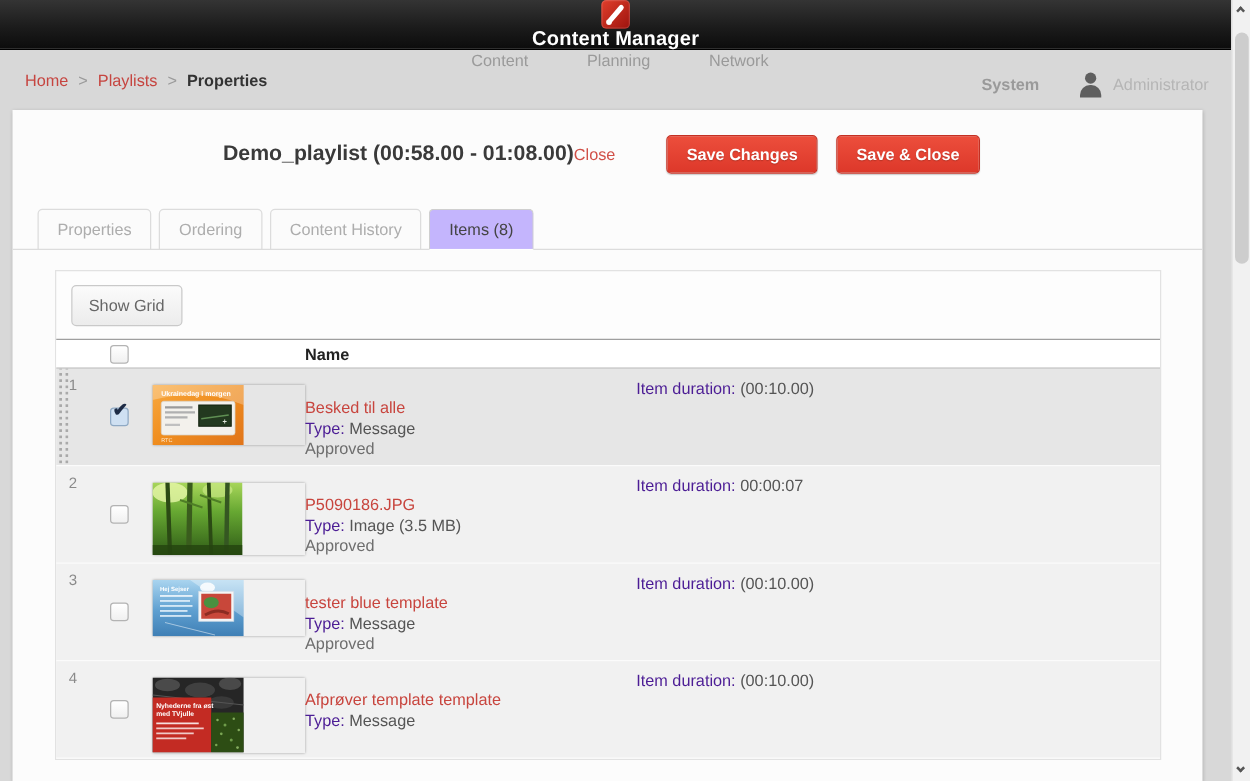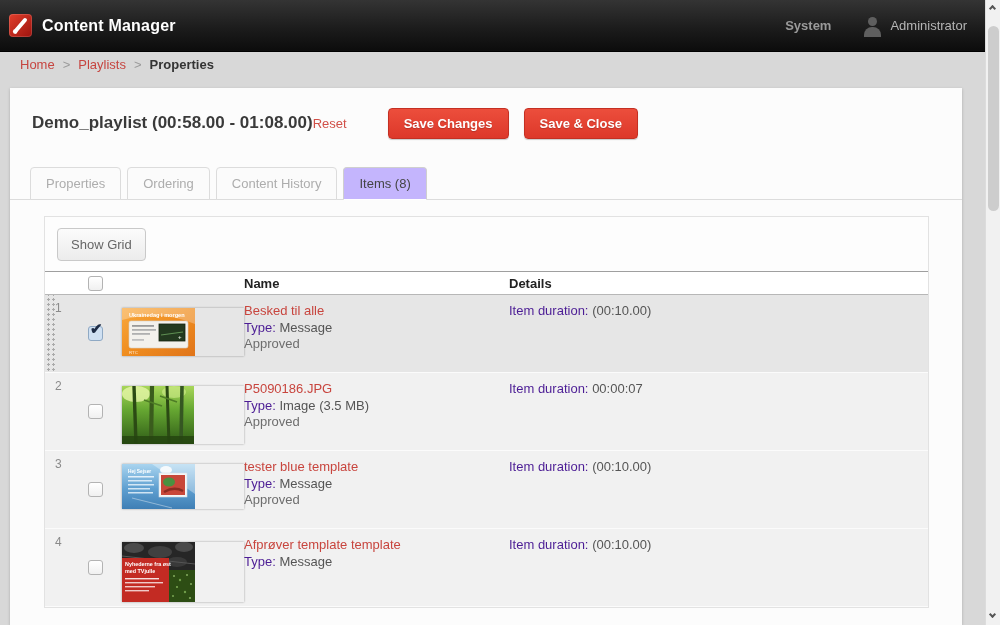--- a/index.html
+++ b/index.html
@@ -8,24 +8,25 @@
     font-family:"Liberation Sans", sans-serif;
     background:#d8d8d8;
     position:relative;
     overflow:hidden;
     font-size:13px;
     color:#444;
   }
 
   
   .navbar {
-    position:absolute; top:0; left:0; width:985px; height:52px;
+    position:absolute; top:0; left:0; width:985px; height:40px;
     background:linear-gradient(#343434, #1c1c1c 55%, #0c0c0c);
     display:flex; align-items:center;
     border-bottom:1px solid #000;
+    flex-direction:column;
   }
   .logo {
     width:23px; height:23px; margin:0 10px 0 9px;
     background:linear-gradient(135deg,#e23f2c,#9c130e);
     border-radius:4px; position:relative; flex:0 0 auto;
     box-shadow:inset 0 0 0 1px rgba(255,255,255,0.15);
   }
   .app-title { color:#fff; font-size:16px; font-weight:bold; letter-spacing:0.2px; }
   .nav-menu { display:flex; margin-left:54px; }
   .nav-item { color:#9a9a9a; font-size:13px; margin-right:47px; cursor:pointer; }
@@ -68,21 +69,21 @@
   .crumb-sep { color:#9a9a9a; margin:0 8px; }
   .crumb-current { color:#333; font-weight:bold; }
 
   
   .panel {
     position:absolute; top:88px; left:10px; width:952px; height:537px;
     background:#fcfcfc; box-shadow:0 1px 3px rgba(0,0,0,0.2);
     overflow:hidden;
   }
   .panel-header {
-    display:flex; align-items:center; justify-content:flex-start;
+    display:flex; align-items:center; justify-content:center;
     padding:18px 32px 0 22px; height:52px;
   }
   .page-title { font-size:17px; font-weight:bold; color:#3a3a3a; }
   .header-actions { display:flex; align-items:center; }
   .reset-link { color:#d15048; font-size:13px; margin-right:26px; cursor:pointer; }
   .btn-red {
     background:linear-gradient(#ec4e3c,#dd382a);
     border:1px solid #c43023; border-radius:4px;
     color:#fff; font-weight:bold; font-size:13px;
     padding:7px 15px; margin-left:15px; cursor:pointer;
@@ -147,21 +148,21 @@
     display:flex; min-height:78px; background:#f1f1f1;
     border-bottom:1px solid #fbfbfb; position:relative;
   }
   .row.selected { background:#e6e6e6; }
   .row.selected .col-strip {
     background-image:radial-gradient(#a9a9a9 1px, transparent 1.3px);
     background-size:5px 5px; background-position:1px 2px;
   }
   .row .col-check { align-items:center; }
   .row .col-num { padding-top:6px; }
-  .row .col-name { padding-top:8px; }
+  .row .col-name { padding-top:23px; }
   .row .col-details { padding-top:8px; }
 
   .item-name { color:#c8453e; font-size:13px; cursor:pointer; display:inline-block; margin-bottom:2px; }
   .meta-line { line-height:16px; font-size:13px; }
   .type-label, .details-label { color:#4c1d95; }
   .type-value, .details-value { color:#555; }
   .item-status { color:#6e6e6e; font-size:13px; line-height:16px; }
 
   .thumb { display:block; box-shadow:0 0 2px rgba(0,0,0,0.35); line-height:0; cursor:pointer; }
 </style>
@@ -169,20 +170,25 @@
 <body>
 
 <div class="navbar">
   <div class="logo">
     <svg width="23" height="23" viewBox="0 0 23 23">
       <path d="M7 16.5 L16 6" stroke="#ffffff" stroke-width="4" stroke-linecap="round"></path>
       <circle cx="6.2" cy="17.6" r="2.3" fill="#ffffff"></circle>
     </svg>
   </div>
   <div class="app-title">Content Manager</div>
+  <div class="nav-menu">
+    <span class="nav-item">Content</span>
+    <span class="nav-item">Planning</span>
+    <span class="nav-item">Network</span>
+  </div>
   <div class="nav-right">
     <span class="nav-item-system">System</span>
     <span class="avatar"></span>
     <span class="nav-user">Administrator</span>
   </div>
 </div>
 
 <div class="scrollbar">
   <div class="sb-btn up">
       <span class="chev"></span>
@@ -199,21 +205,21 @@
   <span class="crumb-link">Playlists</span>
   <span class="crumb-sep">&gt;</span>
   <span class="crumb-current">Properties</span>
 </div>
 
 <div class="panel">
 
   <div class="panel-header">
     <div class="page-title">Demo_playlist (00:58.00 - 01:08.00)</div>
     <div class="header-actions">
-      <span class="reset-link">Reset</span>
+      <span class="reset-link">Close</span>
       <button class="btn-red">Save Changes</button>
       <button class="btn-red">Save &amp; Close</button>
     </div>
   </div>
 
   <div class="tabs">
     <span class="tab">Properties</span>
     <span class="tab">Ordering</span>
     <span class="tab">Content History</span>
     <span class="tab active">Items (8)</span>
@@ -227,21 +233,20 @@
     </div>
 
     <div class="thead">
       <span class="col-strip"></span>
       <span class="col-num"></span>
       <span class="col-check">
         <span class="checkbox"></span>
       </span>
       <span class="col-thumb"></span>
       <span class="col-name">Name</span>
-      <span class="col-details">Details</span>
     </div>
 
     <div>
   <div class="row selected">
     <span class="col-strip"></span>
     <span class="col-num row-num">1</span>
     <span class="col-check">
       <span class="checkbox checked">
               <span class="tick">✔</span>
             </span>

